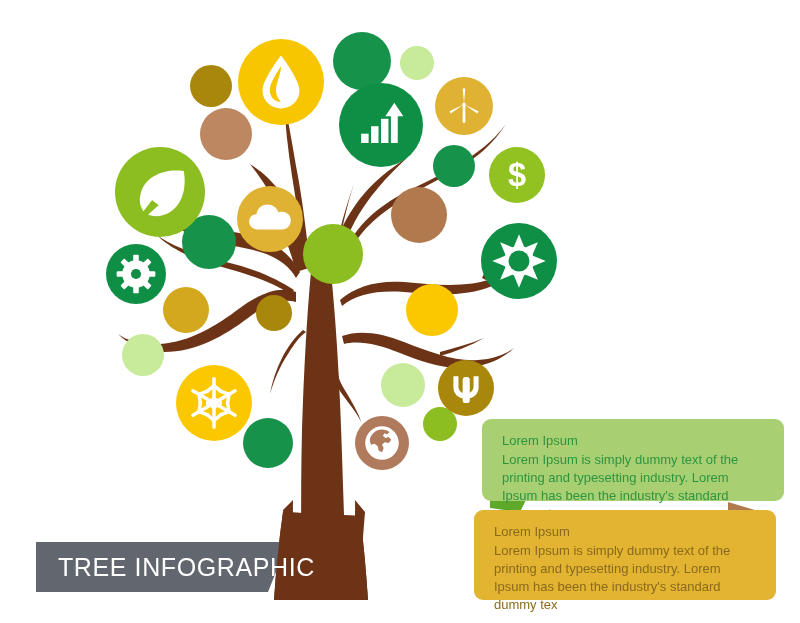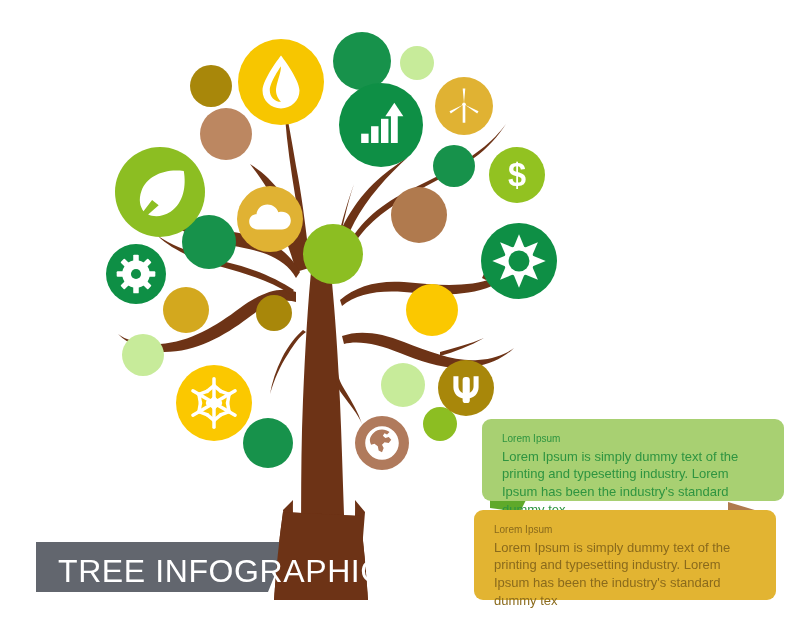--- a/index.html
+++ b/index.html
@@ -22,21 +22,21 @@
     position: absolute;
     left: 0;
     top: 0;
     width: 800px;
     height: 623px;
   }
   .title-text {
     position: absolute;
     left: 58px;
     top: 555px;
-    font-size: 32px;
+    font-size: 25px;
     letter-spacing: 0.6px;
     color: #ffffff;
     font-family: "Liberation Sans", sans-serif;
     white-space: nowrap;
     line-height: 1;
   }
   .callout {
     position: absolute;
     box-sizing: border-box;
     border-radius: 9px;
@@ -51,21 +51,21 @@
   }
   .callout-yellow {
     left: 474px;
     top: 510px;
     width: 302px;
     height: 90px;
     background: #e2b432;
   }
   .callout h3 {
     margin: 0 0 2px 0;
-    font-size: 10px;
+    font-size: 13px;
     font-weight: normal;
     line-height: 1.25;
   }
   .callout p {
     margin: 0;
     font-size: 13px;
     line-height: 1.38;
   }
   .callout-green h3, .callout-green p { color: #2e9440; }
   .callout-yellow h3, .callout-yellow p { color: #8a6a1c; }

